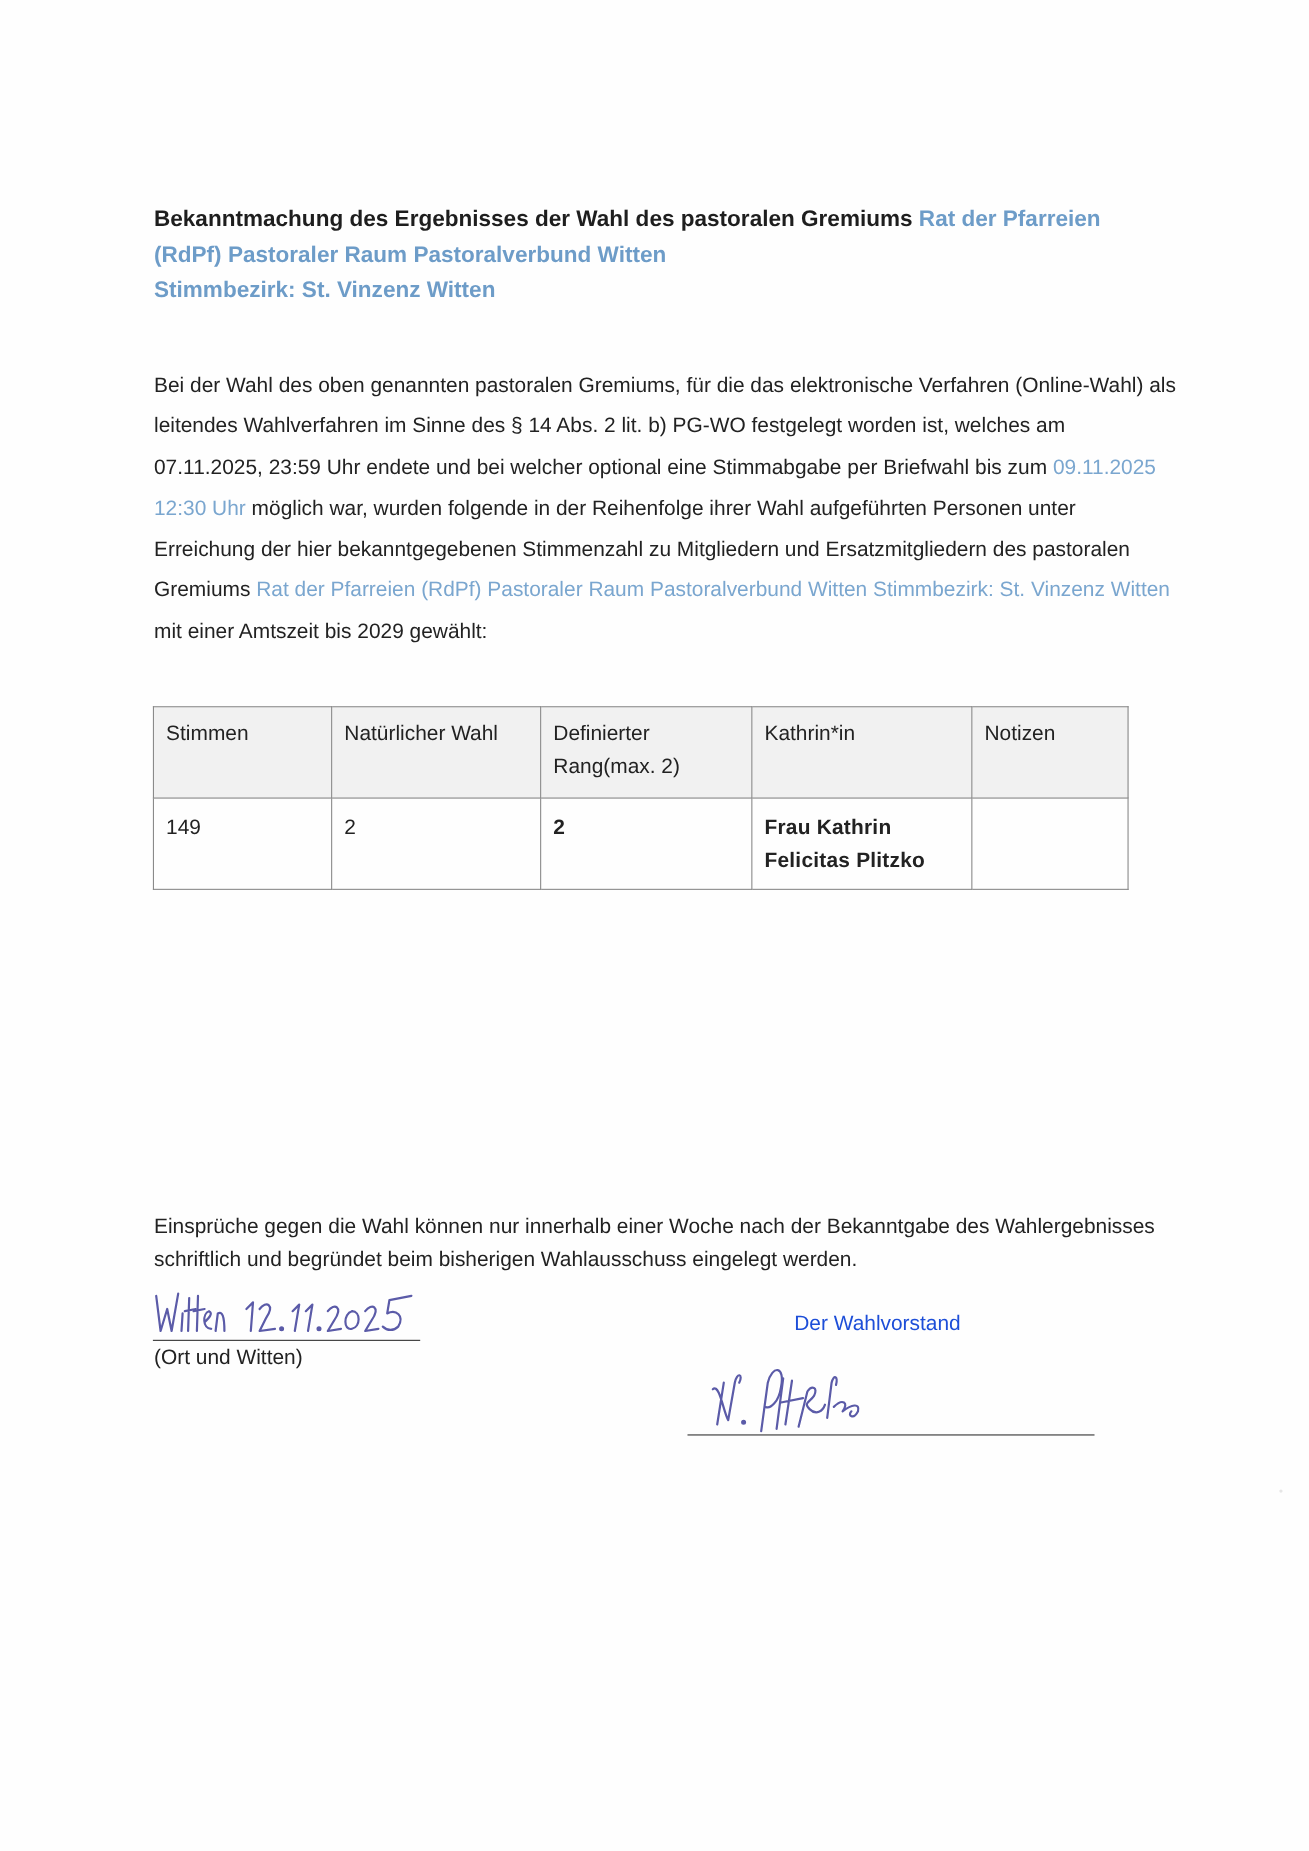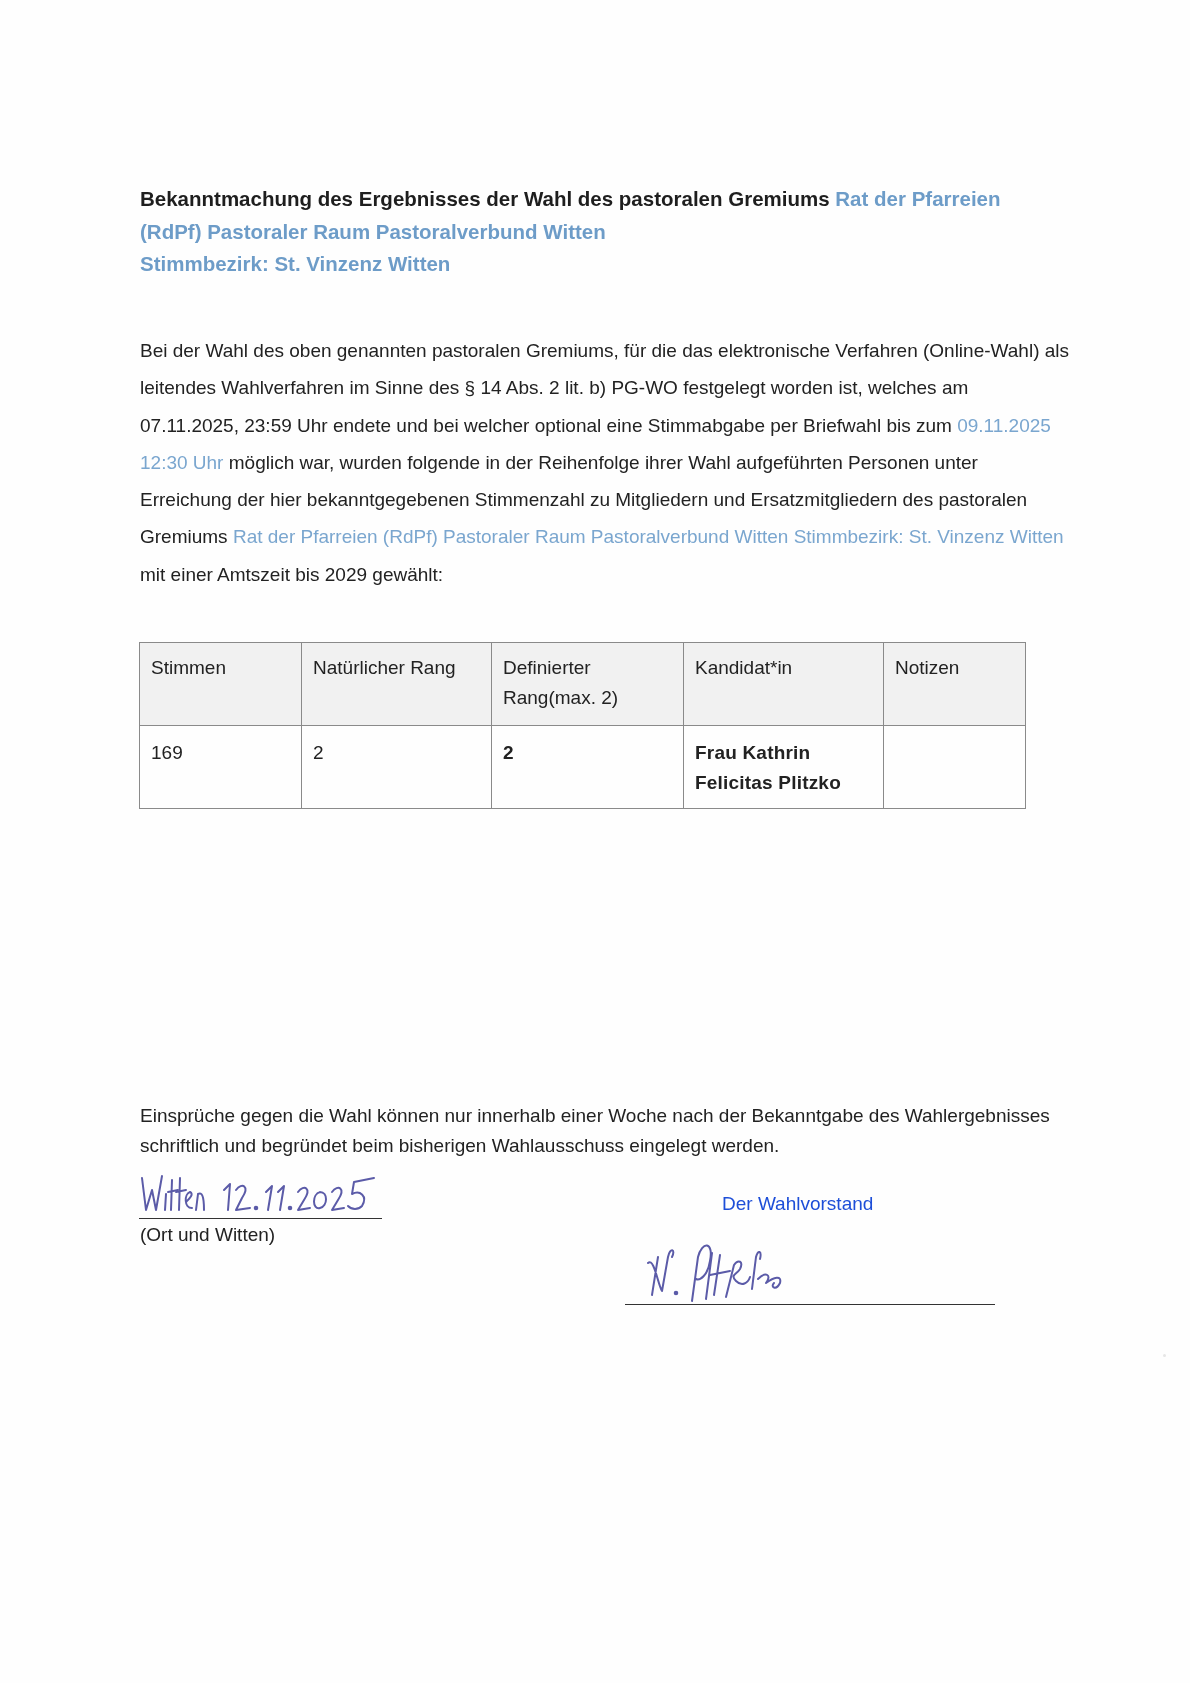--- a/index.html
+++ b/index.html
@@ -154,29 +154,29 @@
   </div>
 
   <div class="body-text">
     <span>Bei der Wahl des oben genannten pastoralen Gremiums, für die das elektronische Verfahren (Online-Wahl) als leitendes Wahlverfahren im Sinne des § 14 Abs. 2 lit. b) PG-WO festgelegt worden ist, welches am 07.11.2025, 23:59 Uhr endete und bei welcher optional eine Stimmabgabe per Briefwahl bis zum </span><span class="accent-light">09.11.2025 12:30 Uhr</span><span> möglich war, wurden folgende in der Reihenfolge ihrer Wahl aufgeführten Personen unter Erreichung der hier bekanntgegebenen Stimmenzahl zu Mitgliedern und Ersatzmitgliedern des pastoralen Gremiums </span><span class="accent-light">Rat der Pfarreien (RdPf) Pastoraler Raum Pastoralverbund Witten Stimmbezirk: St. Vinzenz Witten</span><span> mit einer Amtszeit bis 2029 gewählt:</span>
   </div>
 
   <table class="results">
     <thead>
       <tr>
         <th class="col1">Stimmen</th>
-        <th class="col2">Natürlicher Rang</th>
+        <th class="col2">Natürlicher Wahl</th>
         <th class="col3">Definierter Rang(max. 2)</th>
-        <th class="col4">Kandidat*in</th>
+        <th class="col4">Kathrin*in</th>
         <th class="col5">Notizen</th>
       </tr>
     </thead>
     <tbody>
       <tr class="r2">
-        <td>169</td>
+        <td>149</td>
         <td>2</td>
         <td><span class="bold">2</span><span></span></td>
         <td class="cand">Frau Kathrin Felicitas Plitzko</td>
         <td></td>
       </tr>
     </tbody>
   </table>
 
   <div class="objection">Einsprüche gegen die Wahl können nur innerhalb einer Woche nach der Bekanntgabe des Wahlergebnisses schriftlich und begründet beim bisherigen Wahlausschuss eingelegt werden.</div>
 

